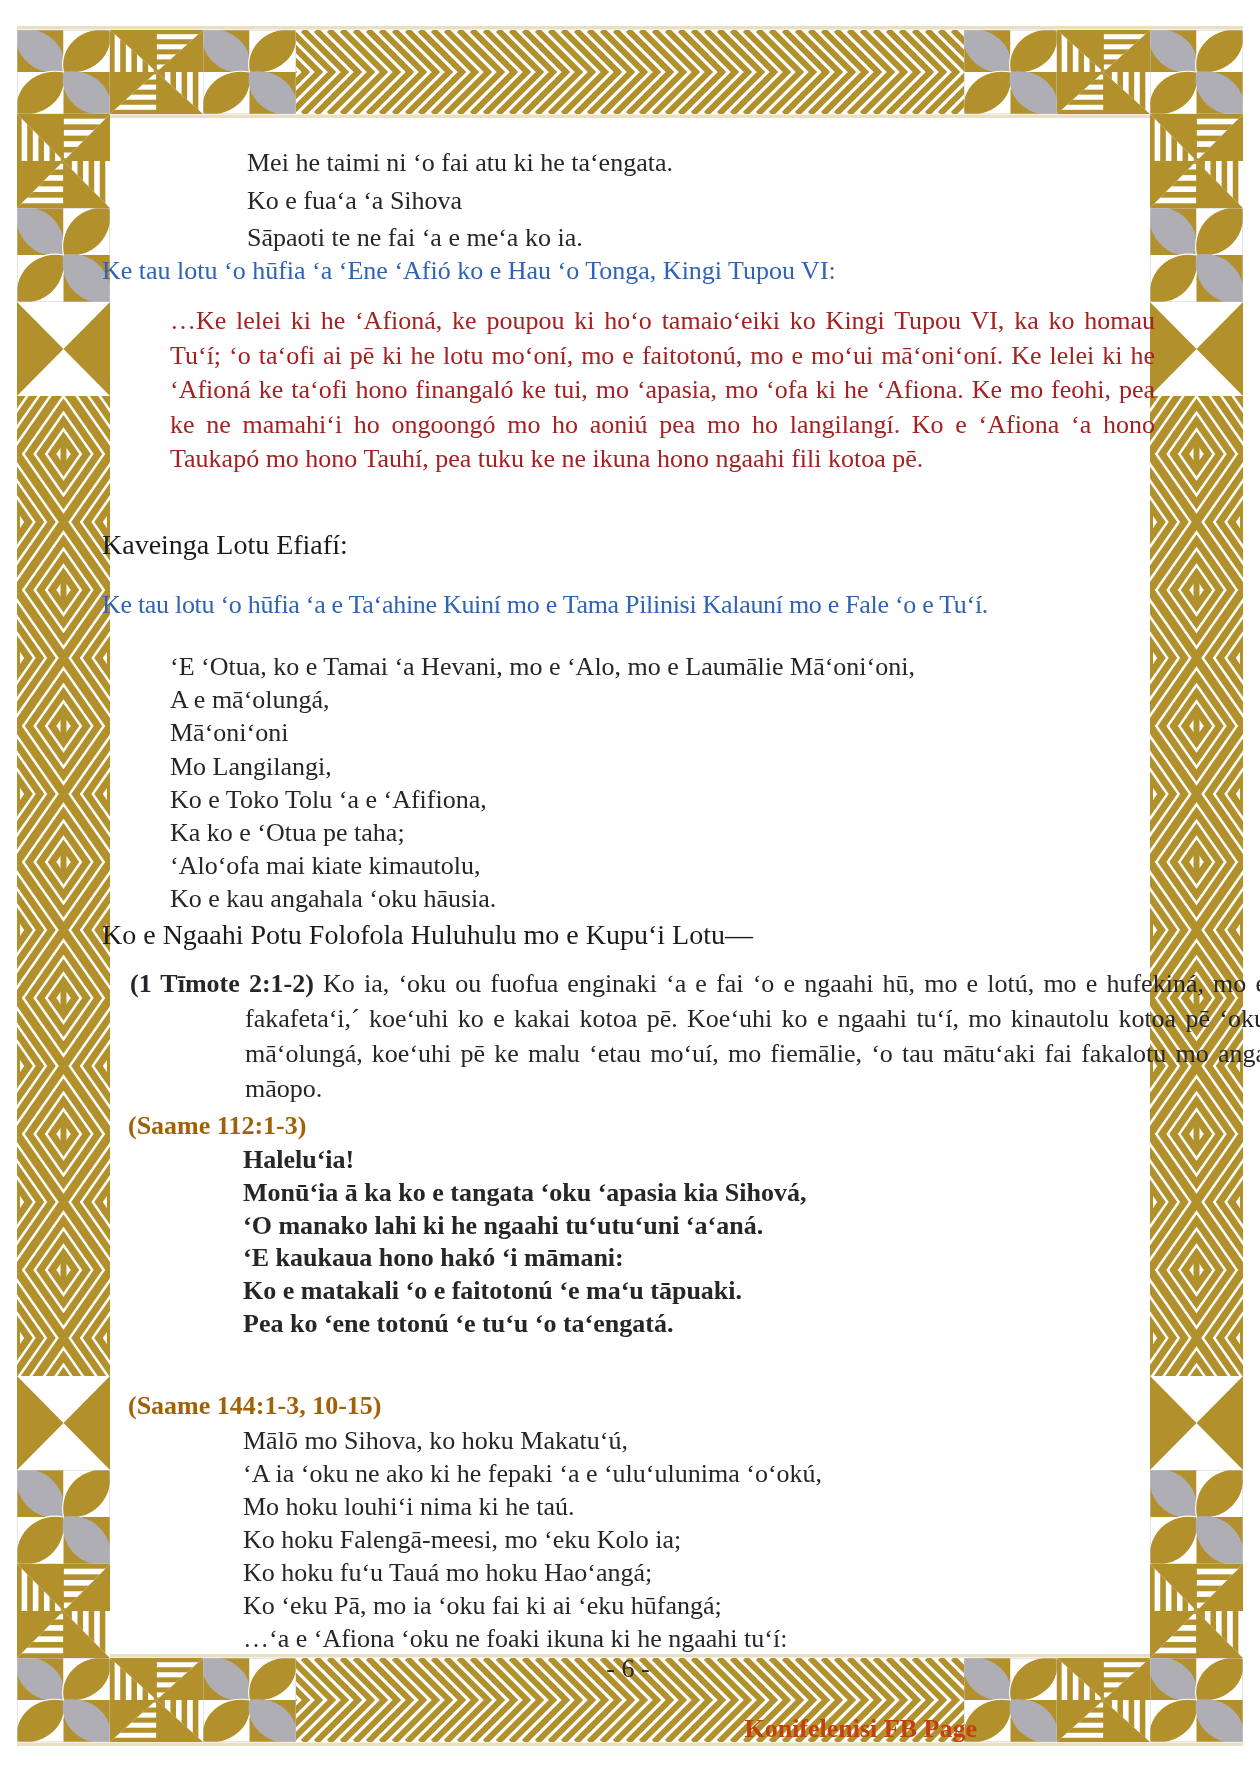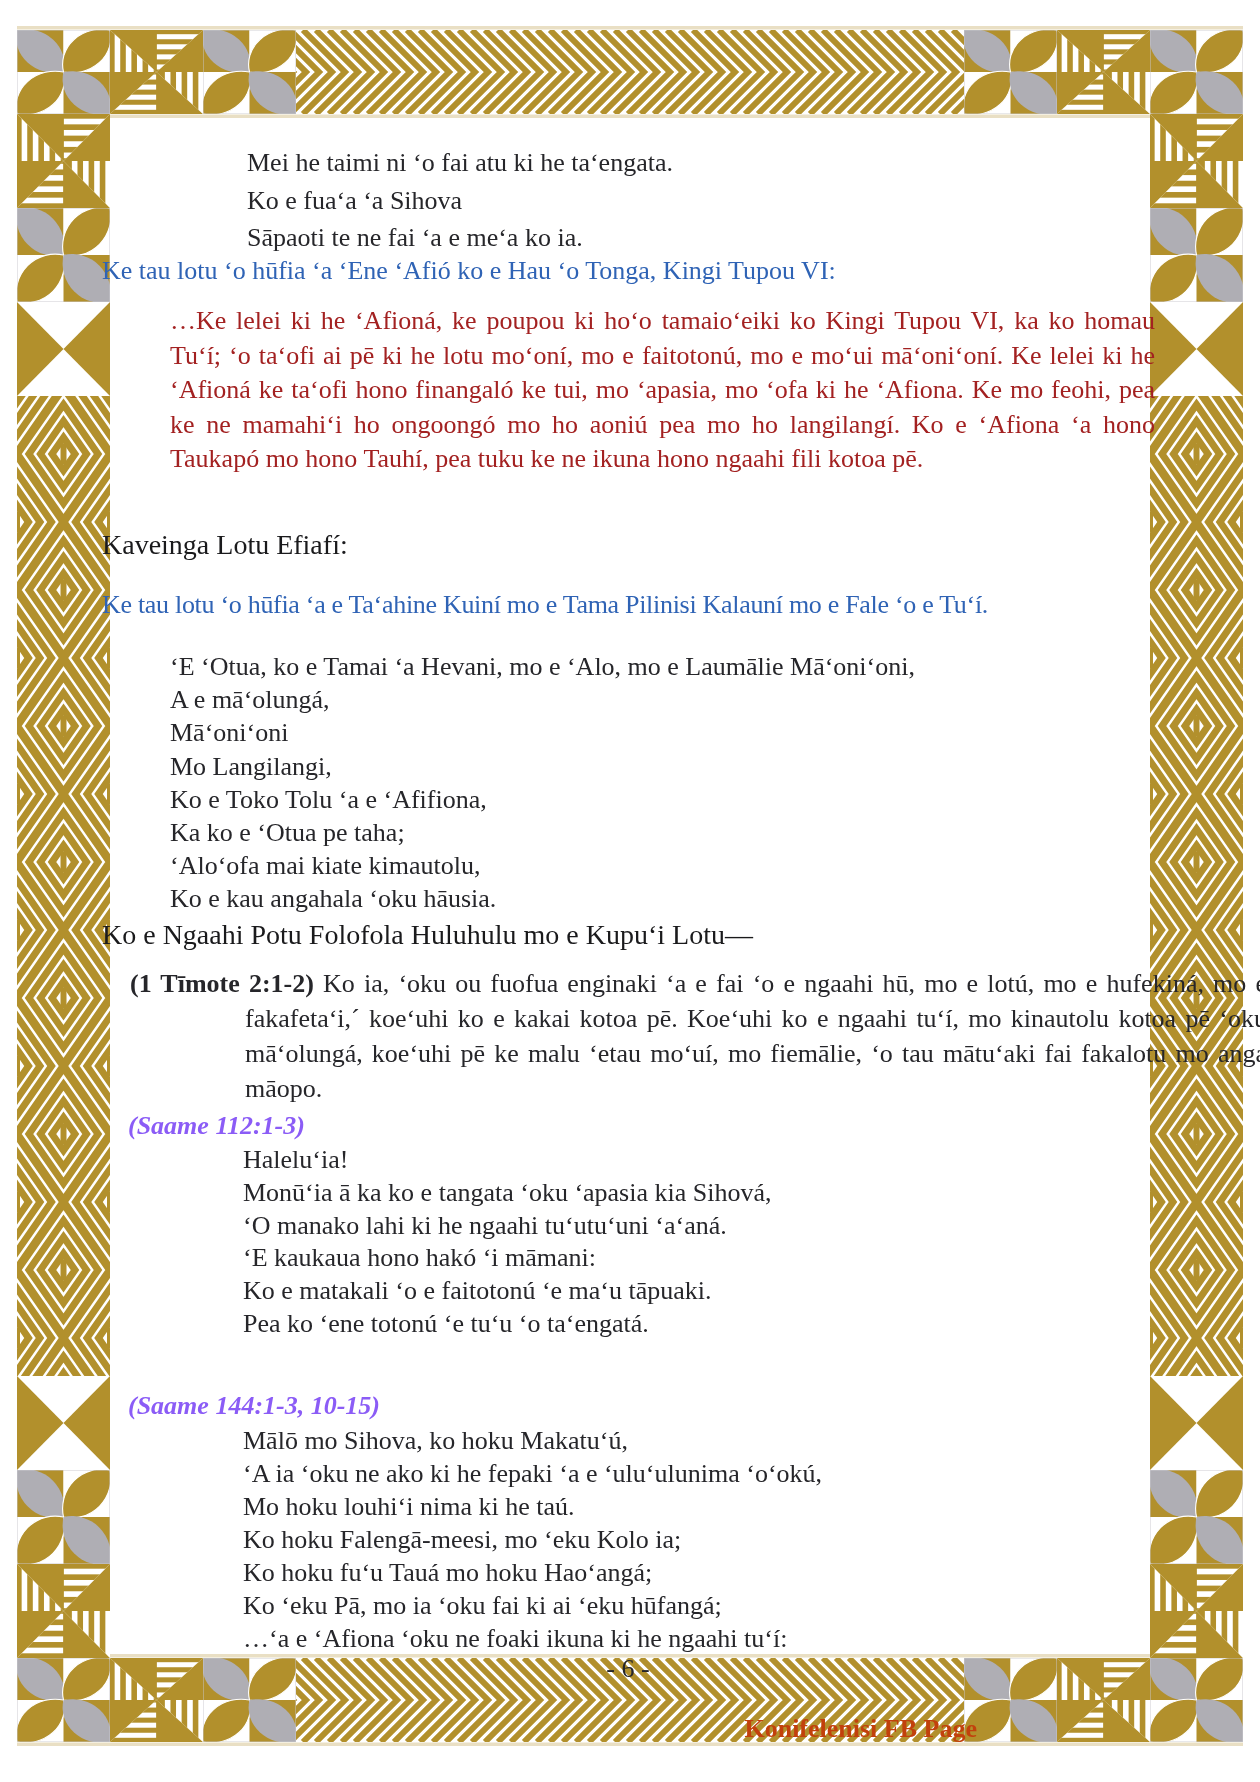--- a/index.html
+++ b/index.html
@@ -18,21 +18,21 @@
   .poem{font-size:26px;line-height:37.5px;}
   .poem2{font-size:26px;line-height:33.2px;}
   .psalm{font-size:26px;line-height:33px;}
   .blue-head{font-size:26px;color:#2F63B5;white-space:nowrap;}
   .blue2{letter-spacing:-0.3px;}
   .red-para{
     font-size:26px;line-height:34.5px;color:#A32121;
     text-align:justify;
   }
   .bold-head{font-size:28px;font-weight:normal;color:#1A1A1C;white-space:nowrap;}
-  .ref{font-size:26px;font-weight:bold;color:#8b5cf6;white-space:nowrap;font-style:italic;}
+  .ref{font-size:26px;font-weight:bold;color:#a16207;white-space:nowrap;}
   .hang-para{
     font-size:26px;line-height:35px;text-align:justify;
     padding-left:115px;text-indent:-115px;
   }
   .hang-para b{font-weight:bold;}
   .page-num{font-size:26px;text-align:center;width:100%;}
   .credit{
     position:absolute;right:283px;top:1714px;
     font-size:26px;font-weight:bold;color:#c2410c;white-space:nowrap;
   }
@@ -218,21 +218,21 @@
   </div>
 
   <div class="blk bold-head" style="left:2px;top:903px;">Ko e Ngaahi Potu Folofola Huluhulu mo e Kupuʻi Lotu—</div>
 
   <div class="blk hang-para" style="left:30px;top:950px;width:1022px;">
     <b>(1 Tīmote 2:1-2)</b><span> Ko ia, ʻoku ou fuofua enginaki ʻa e fai ʻo e ngaahi hū, mo e lotú, mo e hufekiná, mo e fakafetaʻi,´ koeʻuhi ko e kakai kotoa pē. Koeʻuhi ko e ngaahi tuʻí, mo kinautolu kotoa pē ʻoku māʻolungá, koeʻuhi pē ke malu ʻetau moʻuí, mo fiemālie, ʻo tau mātuʻaki fai fakalotu mo anga māopo.</span>
   </div>
 
   <div class="blk ref" style="left:28px;top:1095px;">(Saame 112:1-3)</div>
 
-  <div class="blk psalm" style="left:143px;top:1128px;line-height:32.8px;">
+  <div class="blk psalm" style="left:143px;top:1128px;line-height:32.8px;font-weight:bold;">
     <div class="ln">Haleluʻia!</div>
     <div class="ln">Monūʻia ā ka ko e tangata ʻoku ʻapasia kia Sihová,</div>
     <div class="ln">ʻO manako lahi ki he ngaahi tuʻutuʻuni ʻaʻaná.</div>
     <div class="ln">ʻE kaukaua hono hakó ʻi māmani:</div>
     <div class="ln">Ko e matakali ʻo e faitotonú ʻe maʻu tāpuaki.</div>
     <div class="ln">Pea ko ʻene totonú ʻe tuʻu ʻo taʻengatá.</div>
   </div>
 
   <div class="blk ref" style="left:28px;top:1375px;">(Saame 144:1-3, 10-15)</div>
 

